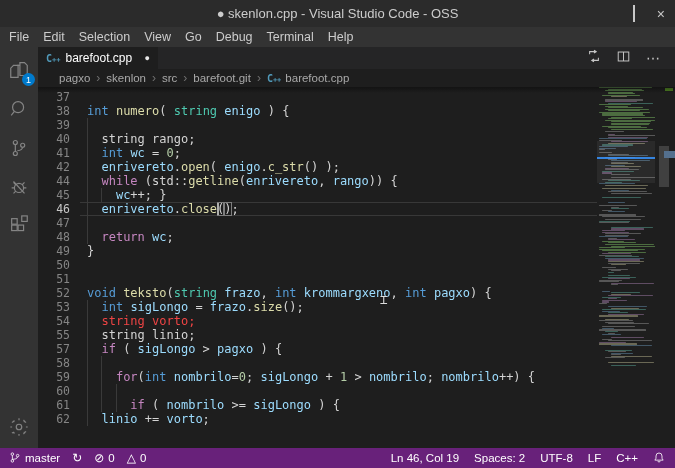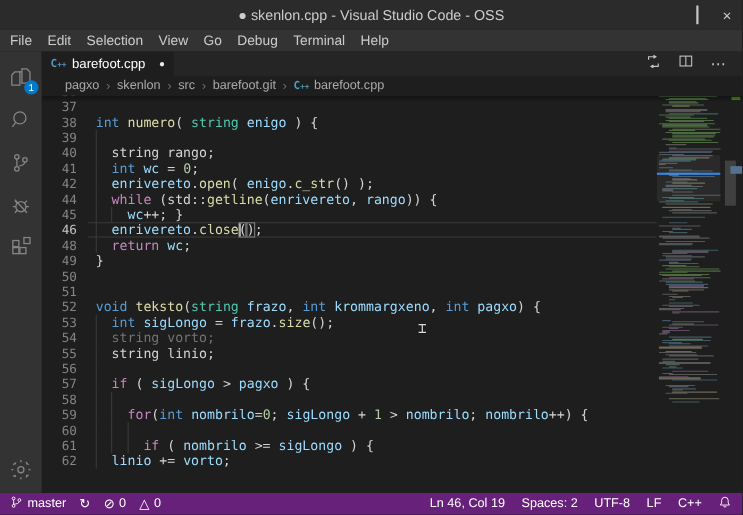--- a/index.html
+++ b/index.html
@@ -224,20 +224,24 @@
           <div class="row">
             <div class="gutter">45</div>
             <div class="codetext"><span class="guide" style="left: 0ch;"></span><span class="guide" style="left: 2ch;"></span><span style="color: rgb(212, 212, 212);">    </span><span style="color: rgb(156, 220, 254);">wc</span><span style="color: rgb(212, 212, 212);">++; }</span></div>
           </div>
           <div class="row cur">
             <div class="gutter">46</div>
             <div class="curline-box"></div>
             <div class="codetext"><span class="guide" style="left: 0ch;"></span><span style="color: rgb(212, 212, 212);">  </span><span style="color: rgb(156, 220, 254);">enrivereto</span><span style="color: rgb(212, 212, 212);">.</span><span style="color: rgb(220, 220, 170);">close</span><span class="caret" style="left: 18ch;"></span><span class="tok-b" style="color: rgb(212, 212, 212);">(</span><span class="tok-b" style="color: rgb(212, 212, 212);">)</span><span style="color: rgb(212, 212, 212);">;</span></div>
           </div>
           <div class="row">
+            <div class="gutter">47</div>
+            <div class="codetext"><span class="guide" style="left: 0ch;"></span></div>
+          </div>
+          <div class="row">
             <div class="gutter">48</div>
             <div class="codetext"><span class="guide" style="left: 0ch;"></span><span style="color: rgb(212, 212, 212);">  </span><span style="color: rgb(197, 134, 192);">return</span><span style="color: rgb(212, 212, 212);"> </span><span style="color: rgb(156, 220, 254);">wc</span><span style="color: rgb(212, 212, 212);">;</span></div>
           </div>
           <div class="row">
             <div class="gutter">49</div>
             <div class="codetext"><span style="color: rgb(212, 212, 212);">}</span></div>
           </div>
           <div class="row">
             <div class="gutter">50</div>
             <div class="codetext"></div>
@@ -249,29 +253,25 @@
           <div class="row">
             <div class="gutter">52</div>
             <div class="codetext"><span style="color: rgb(86, 156, 214);">void</span><span style="color: rgb(212, 212, 212);"> </span><span style="color: rgb(220, 220, 170);">teksto</span><span style="color: rgb(212, 212, 212);">(</span><span style="color: rgb(78, 201, 176);">string</span><span style="color: rgb(212, 212, 212);"> </span><span style="color: rgb(156, 220, 254);">frazo</span><span style="color: rgb(212, 212, 212);">, </span><span style="color: rgb(86, 156, 214);">int</span><span style="color: rgb(212, 212, 212);"> </span><span style="color: rgb(156, 220, 254);">krommargxeno</span><span style="color: rgb(212, 212, 212);">, </span><span style="color: rgb(86, 156, 214);">int</span><span style="color: rgb(212, 212, 212);"> </span><span style="color: rgb(156, 220, 254);">pagxo</span><span style="color: rgb(212, 212, 212);">) {</span></div>
           </div>
           <div class="row">
             <div class="gutter">53</div>
             <div class="codetext"><span class="guide" style="left: 0ch;"></span><span style="color: rgb(212, 212, 212);">  </span><span style="color: rgb(86, 156, 214);">int</span><span style="color: rgb(212, 212, 212);"> </span><span style="color: rgb(156, 220, 254);">sigLongo</span><span style="color: rgb(212, 212, 212);"> = </span><span style="color: rgb(156, 220, 254);">frazo</span><span style="color: rgb(212, 212, 212);">.</span><span style="color: rgb(220, 220, 170);">size</span><span style="color: rgb(212, 212, 212);">();</span></div>
           </div>
           <div class="row">
             <div class="gutter">54</div>
-            <div class="codetext"><span class="guide" style="left: 0ch;"></span><span style="color: #737373;">  string vorto;</span></div>
+            <div class="codetext"><span class="guide" style="left: 0ch;"></span><span style="color: #ef4444;">  string vorto;</span></div>
           </div>
           <div class="row">
             <div class="gutter">55</div>
             <div class="codetext"><span class="guide" style="left: 0ch;"></span><span style="color: rgb(212, 212, 212);">  string linio;</span></div>
-          </div>
-          <div class="row">
-            <div class="gutter">56</div>
-            <div class="codetext"><span class="guide" style="left: 0ch;"></span></div>
           </div>
           <div class="row">
             <div class="gutter">57</div>
             <div class="codetext"><span class="guide" style="left: 0ch;"></span><span style="color: rgb(212, 212, 212);">  </span><span style="color: rgb(197, 134, 192);">if</span><span style="color: rgb(212, 212, 212);"> ( </span><span style="color: rgb(156, 220, 254);">sigLongo</span><span style="color: rgb(212, 212, 212);"> &gt; </span><span style="color: rgb(156, 220, 254);">pagxo</span><span style="color: rgb(212, 212, 212);"> ) {</span></div>
           </div>
           <div class="row">
             <div class="gutter">58</div>
             <div class="codetext"><span class="guide" style="left: 0ch;"></span><span class="guide" style="left: 2ch;"></span></div>
           </div>
           <div class="row">

